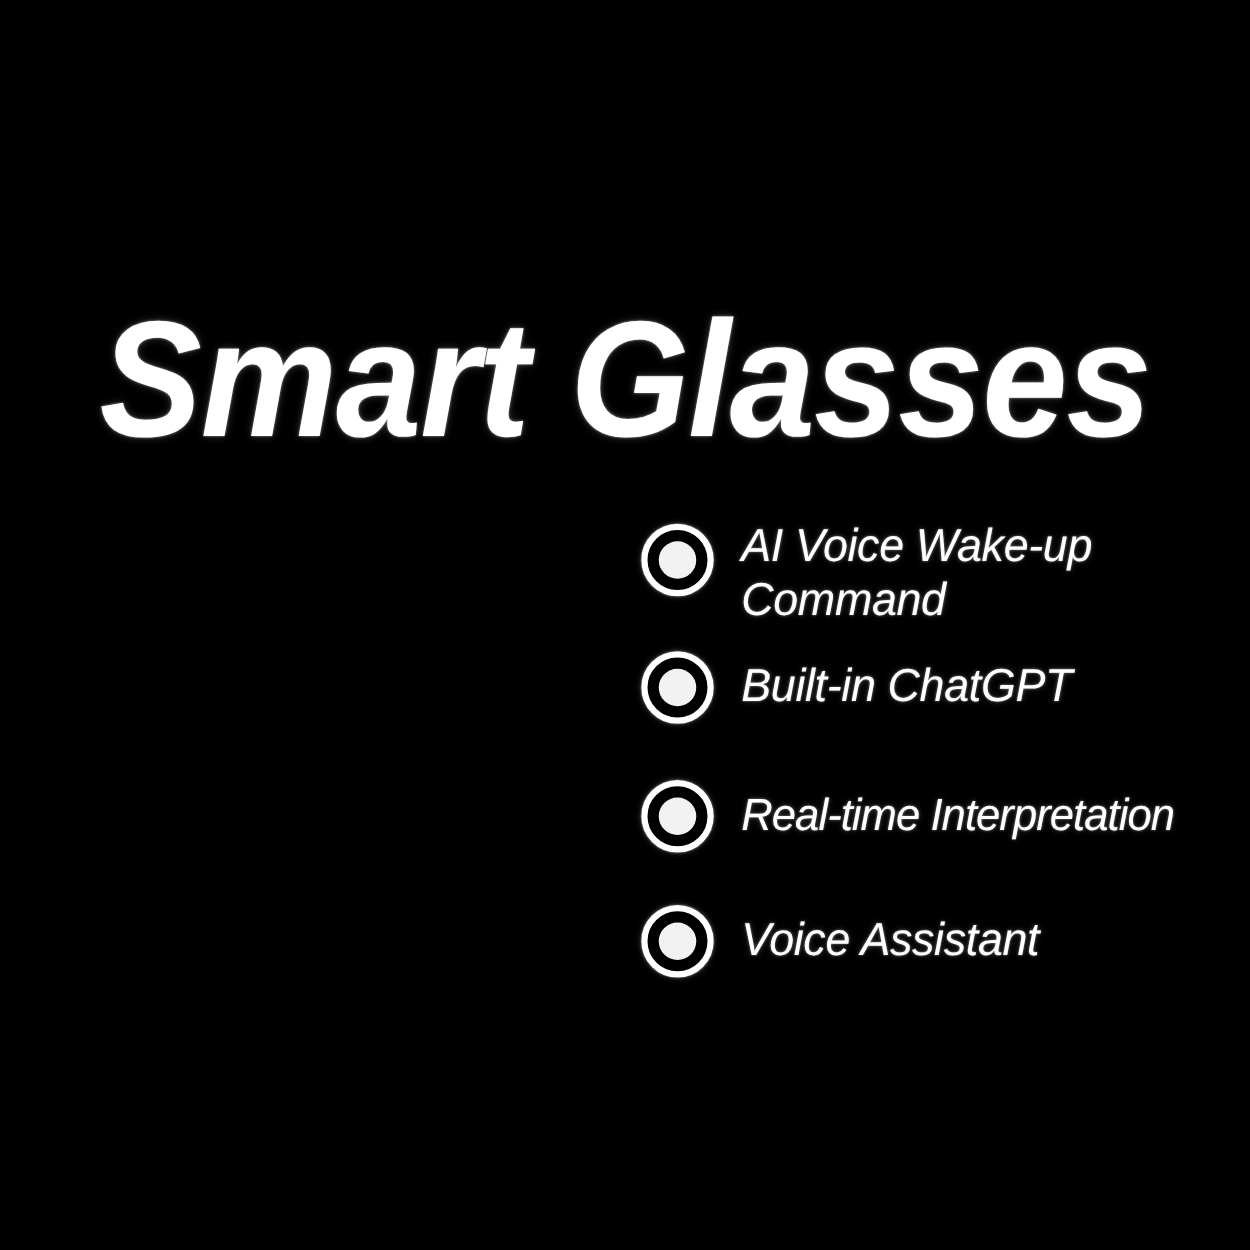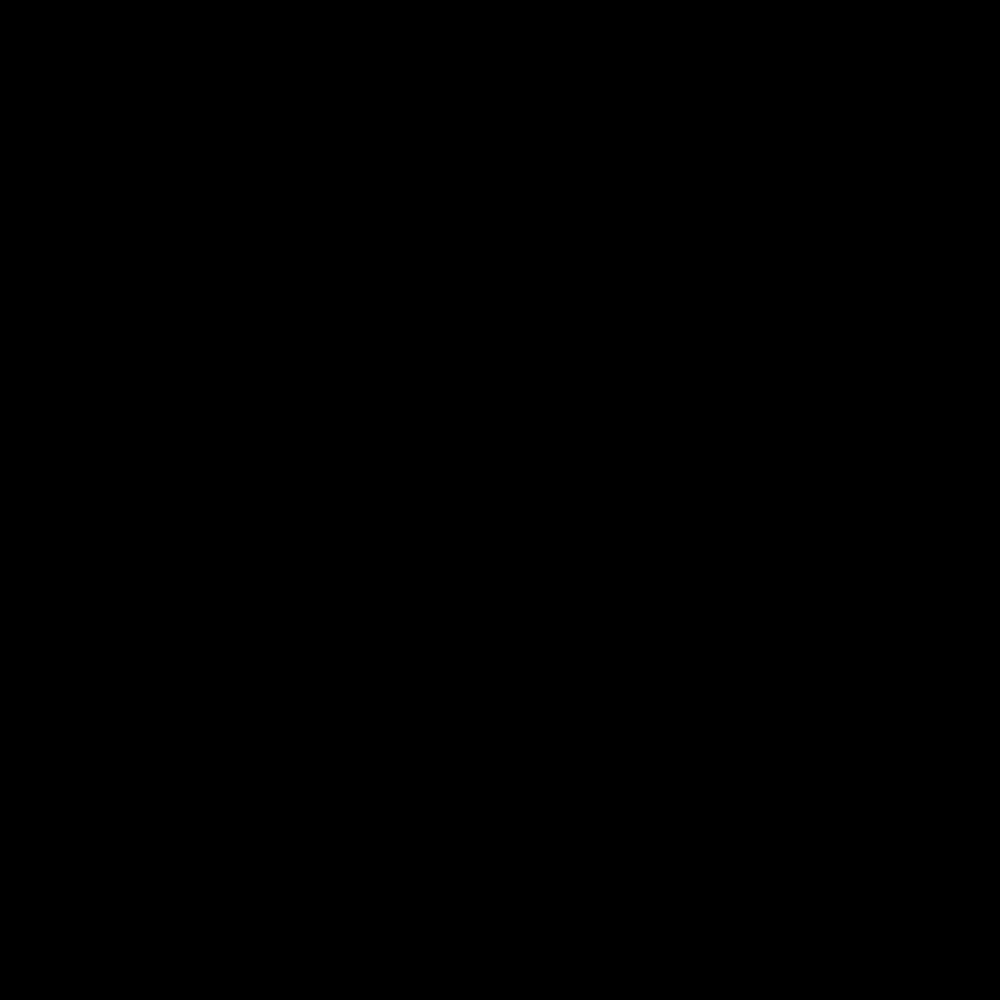--- a/index.html
+++ b/index.html
@@ -132,19 +132,46 @@
   #item-ai-voice        .feature-label { margin-left: 22px; margin-top: -4px; }
   #item-chatgpt         .feature-label { margin-left: 22px; margin-top: 6px; }
   #item-interpretation  .feature-label { margin-left: 22px; margin-top: 6px; }
   #item-voice-assistant .feature-label { margin-left: 22px; margin-top: 6px; }
 </style>
 </head>
 <body>
 
 <div id="page">
 
+  <div id="title-block">
+    <h1 id="product-title">Smart Glasses</h1>
+  </div>
 
   <div id="features">
 
 
+    <div class="feature-column" id="feature-column-right">
+
+      <div class="feature-item" id="item-ai-voice">
+        <span class="bullet"></span>
+        <span class="feature-label">AI Voice Wake-up
+Command</span>
+      </div>
+
+      <div class="feature-item" id="item-chatgpt">
+        <span class="bullet"></span>
+        <span class="feature-label">Built-in ChatGPT</span>
+      </div>
+
+      <div class="feature-item" id="item-interpretation">
+        <span class="bullet"></span>
+        <span class="feature-label tight">Real-time Interpretation</span>
+      </div>
+
+      <div class="feature-item" id="item-voice-assistant">
+        <span class="bullet"></span>
+        <span class="feature-label">Voice Assistant</span>
+      </div>
+
+    </div>
 
   </div>
 </div>
 
 </body></html>

